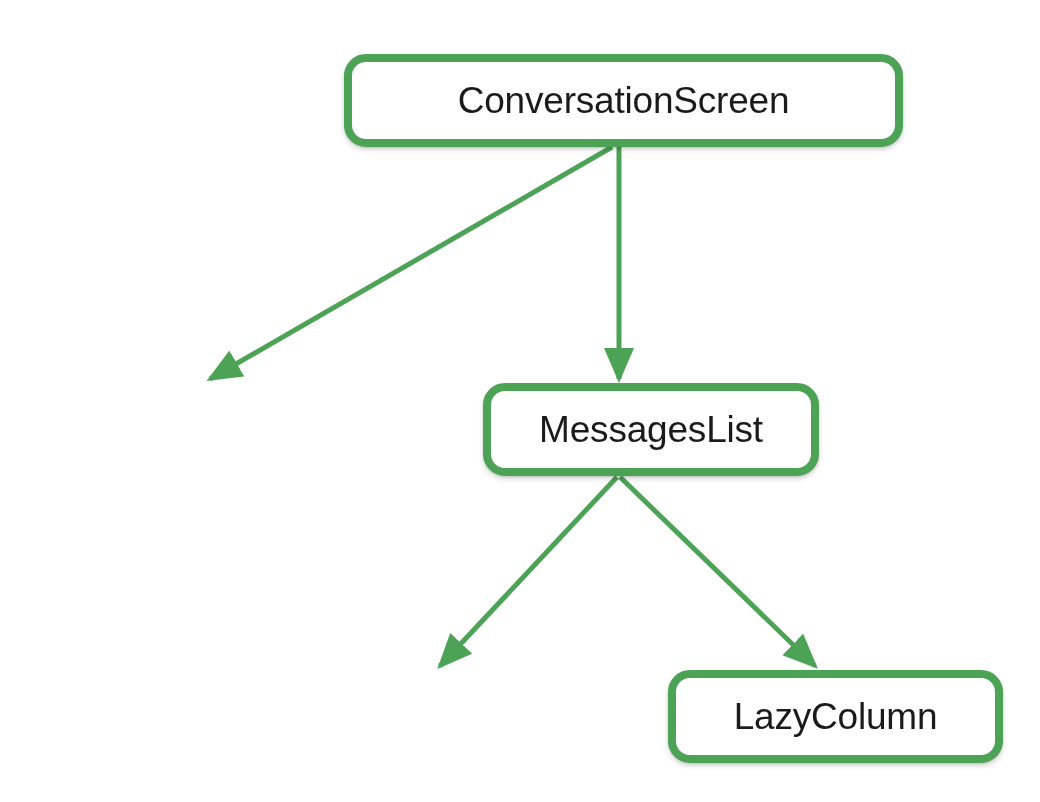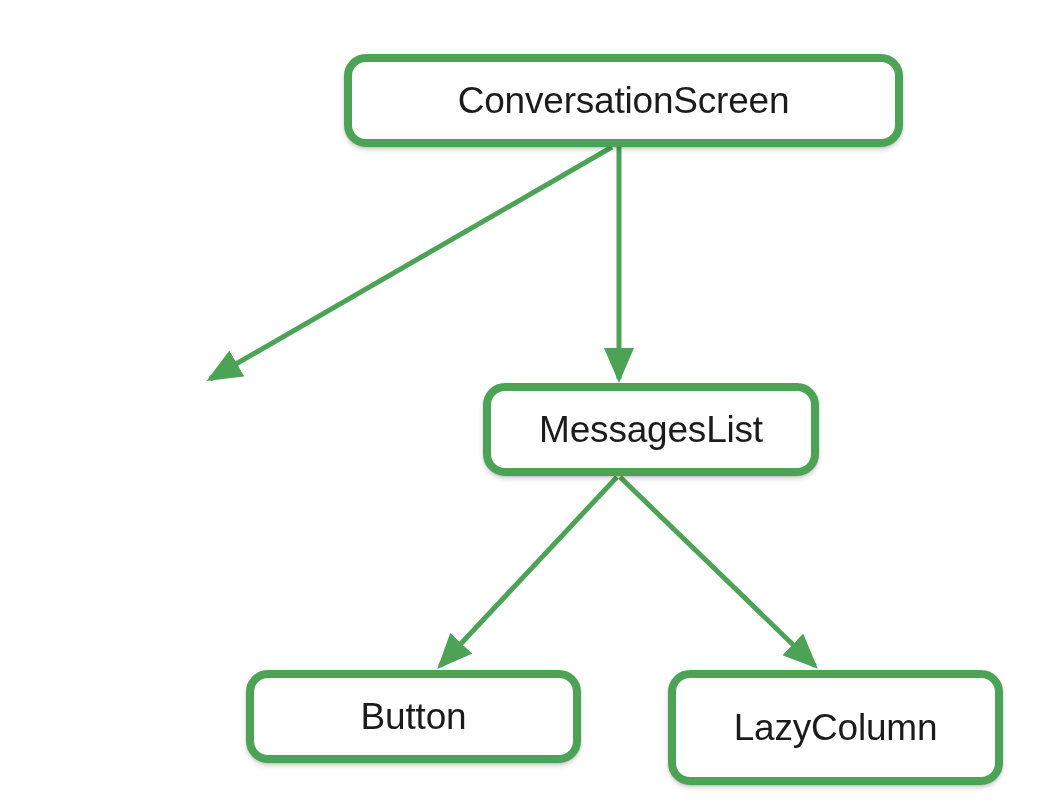--- a/index.html
+++ b/index.html
@@ -69,21 +69,21 @@
   #node-button {
     left: 246px;
     top: 670px;
     width: 335px;
     height: 93px;
   }
   #node-lazycolumn {
     left: 668px;
     top: 670px;
     width: 335px;
-    height: 115px;
+    height: 93px;
   }
 </style>
 </head>
 <body>
 
 <div id="diagram-canvas">
 
   <svg id="edge-layer" viewBox="0 0 1040 802" width="1040" height="802" aria-hidden="true">
     <defs>
       <marker id="arrowhead-green" markerWidth="7" markerHeight="6" refX="6.2" refY="3" orient="auto" markerUnits="strokeWidth">
@@ -102,21 +102,18 @@
 
   <div class="node" id="node-conversationscreen">
     <span class="node-label">ConversationScreen</span>
   </div>
 
 
   <div class="node" id="node-messageslist">
     <span class="node-label">MessagesList</span>
   </div>
 
-  <div class="node" id="node-button">
-    <span class="node-label">Button</span>
-  </div>
 
   <div class="node" id="node-lazycolumn">
     <span class="node-label">LazyColumn</span>
   </div>
 
 </div>
 
 </body></html>

